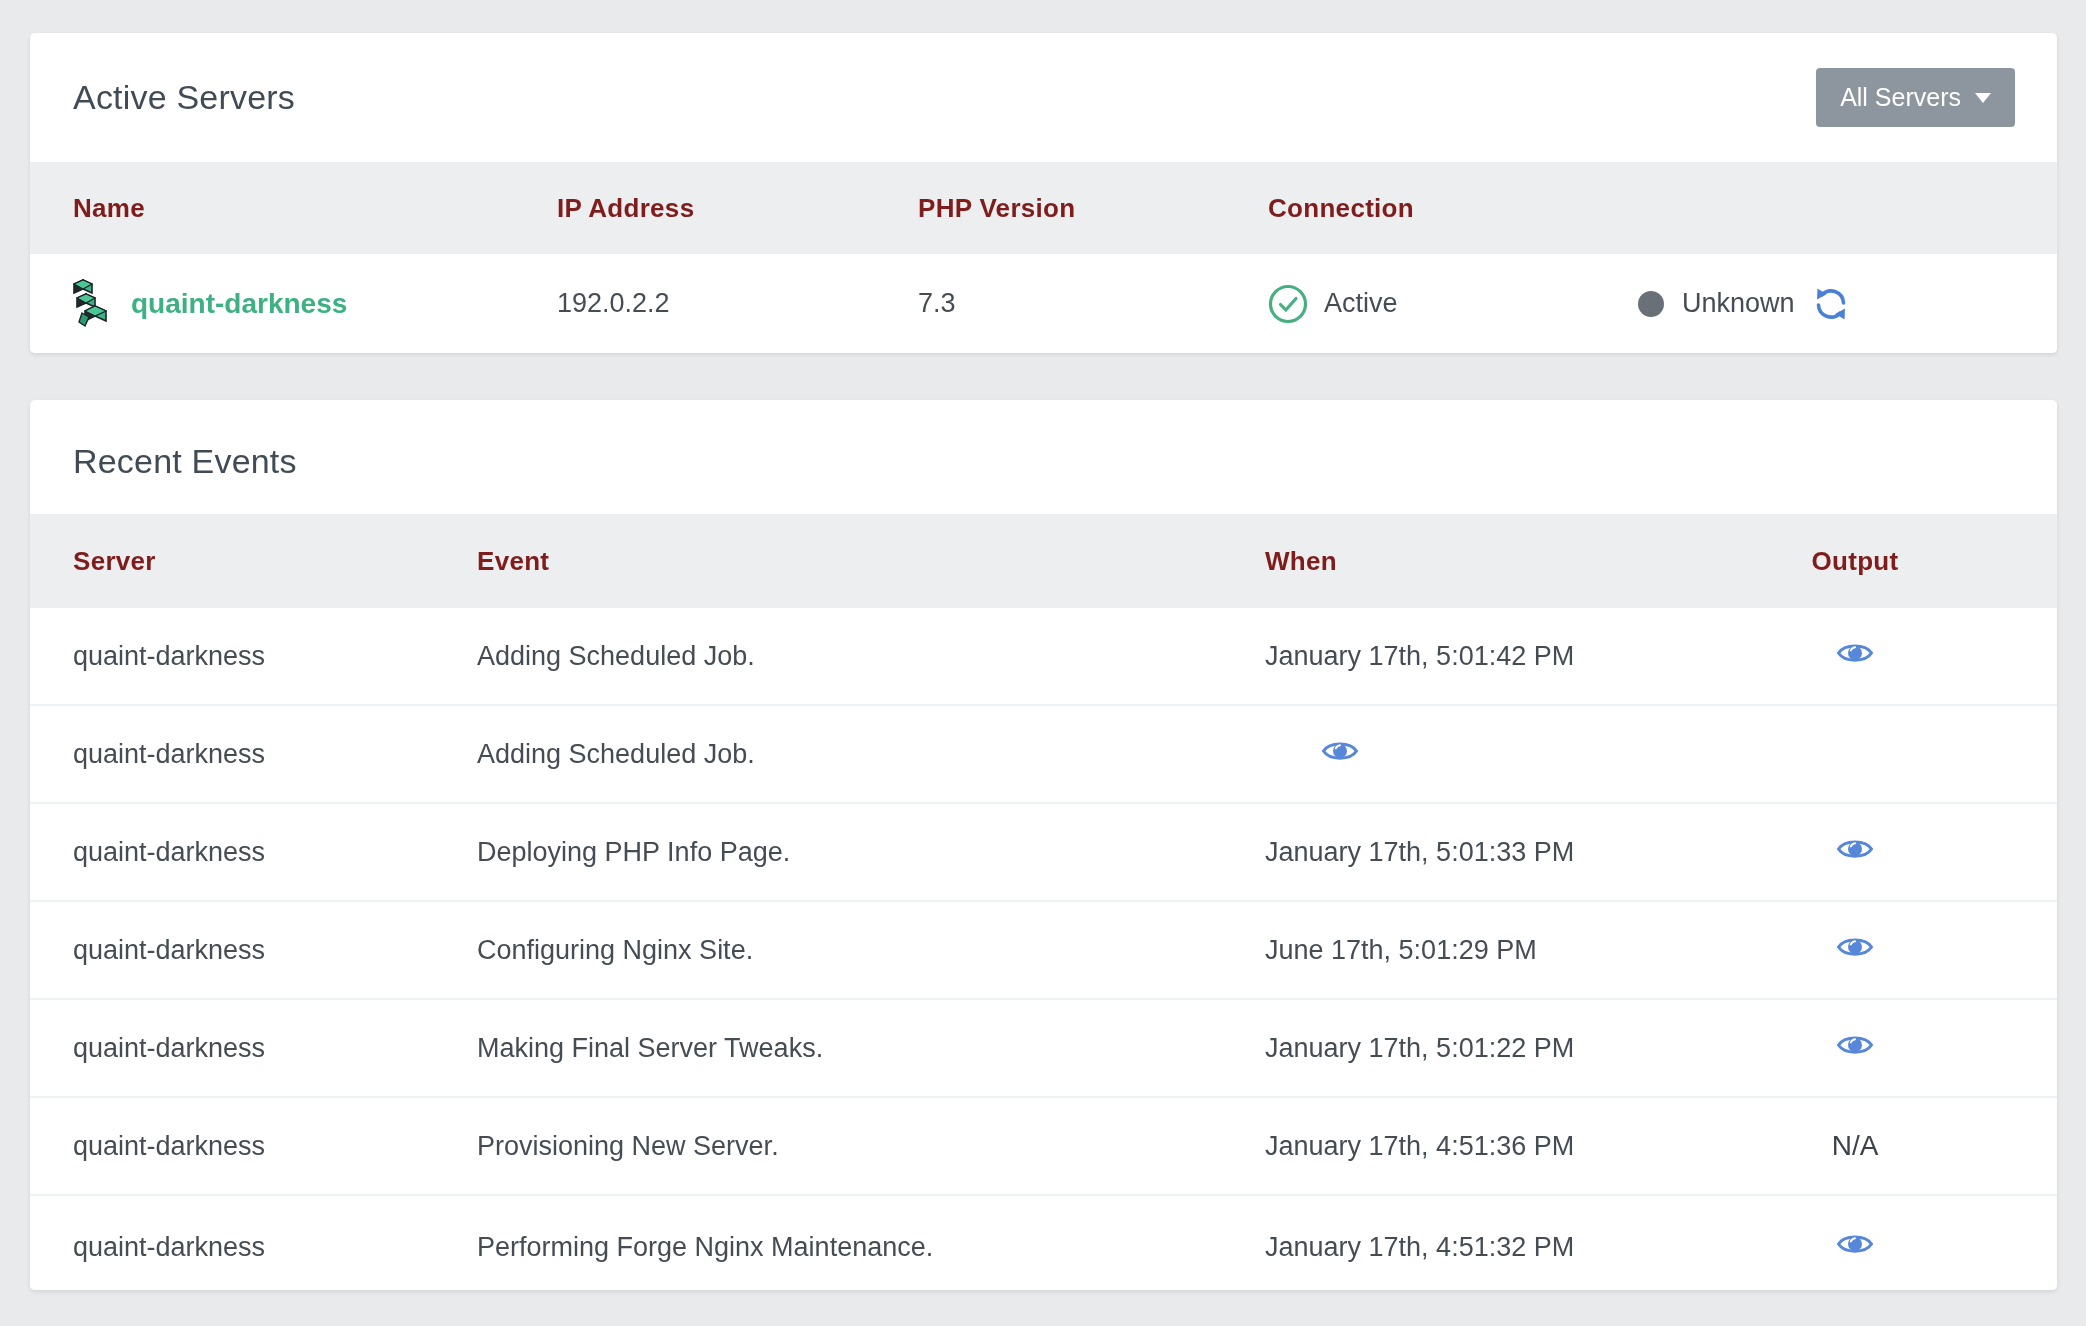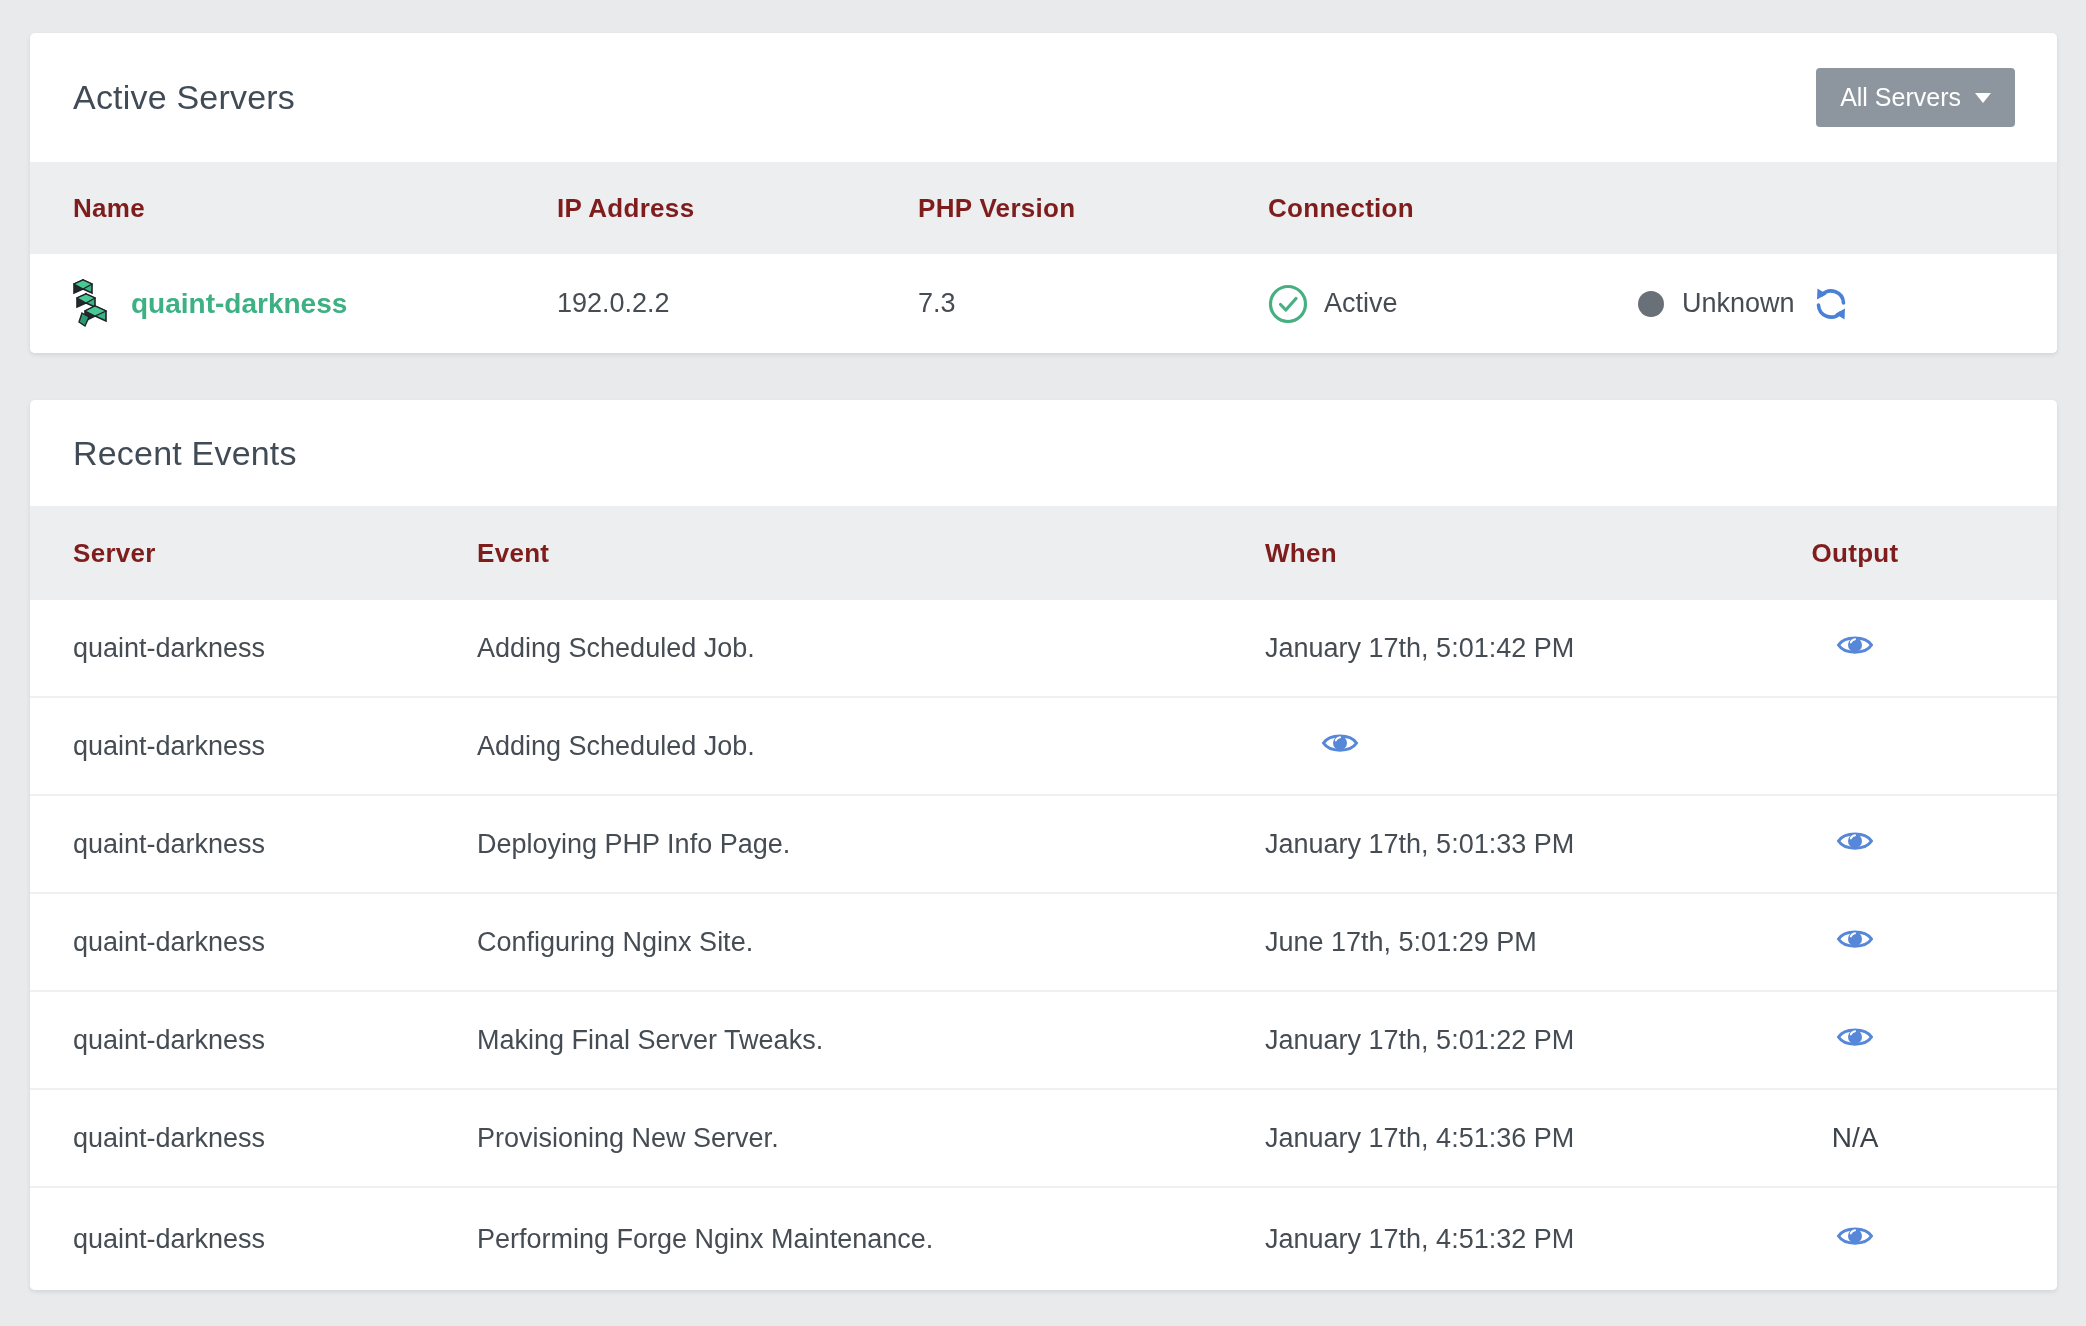--- a/index.html
+++ b/index.html
@@ -26,21 +26,21 @@
     align-items: center;
     justify-content: space-between;
     padding: 0 42px 0 43px;
   }
   .card-title {
     font-size: 34px;
     color: #414b56;
     font-weight: 400;
     letter-spacing: 0.2px;
   }
-  .events-title-block { height: 106px; display: flex; align-items: center; padding-left: 43px; }
+  .events-title-block { height: 106px; display: flex; align-items: center; padding-left: 43px; margin-top: 8px; }
 
   .btn-filter {
     background: #8d969e;
     border: none;
     border-radius: 4px;
     height: 59px;
     padding: 0 24px;
     display: flex;
     align-items: center;
     gap: 14px;

